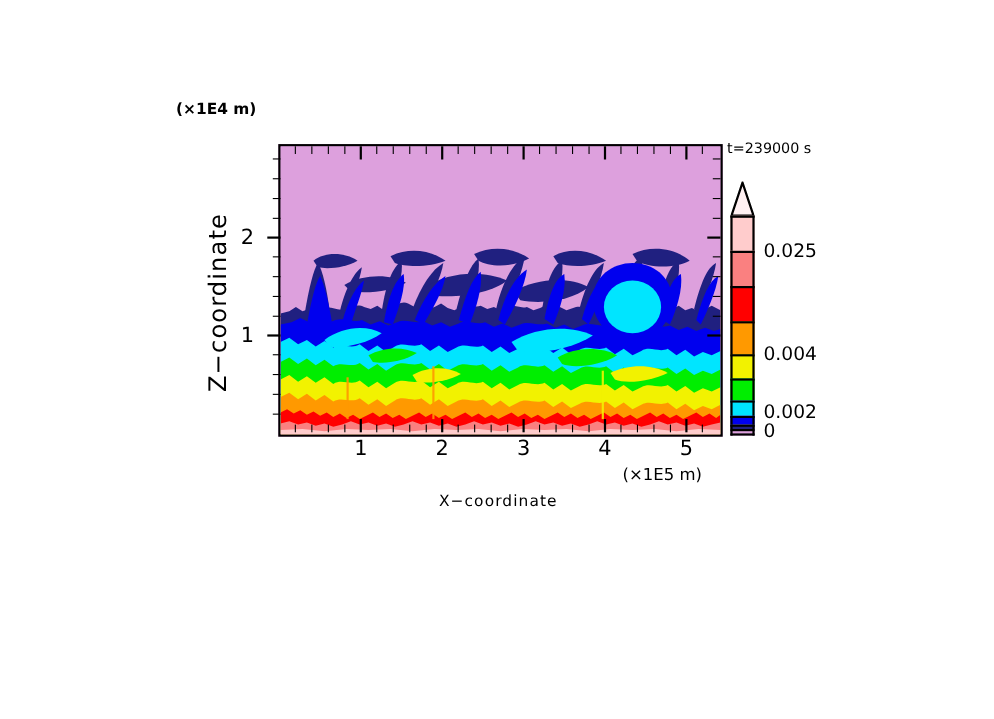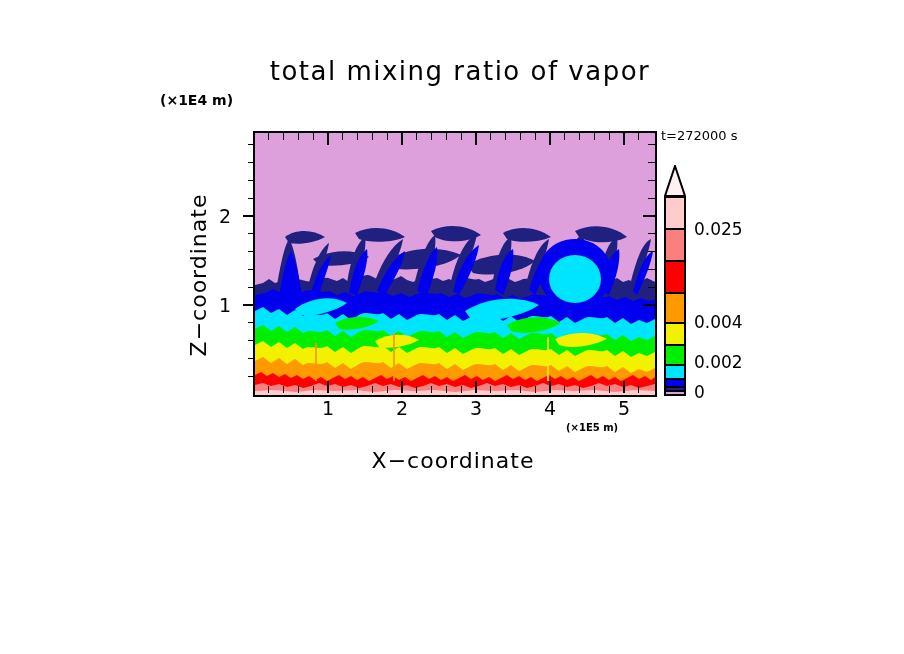--- a/index.html
+++ b/index.html
@@ -44,42 +44,42 @@
     top: 92px;
     font-size: 14px;
     font-weight: bold;
     letter-spacing: 0px;
     white-space: nowrap;
   }
   .unit-x {
     position: absolute;
     left: 566px;
     top: 422px;
-    font-size: 10px;
-    font-weight: bold;
+    font-size: 15px;
+    font-weight: normal;
     white-space: nowrap;
   }
 
   
   .timestamp {
     position: absolute;
     left: 661px;
     top: 128px;
     font-size: 13px;
     white-space: nowrap;
   }
 
   
   .axis-title-x {
     position: absolute;
     left: 253px;
     top: 448px;
     width: 400px;
     text-align: center;
-    font-size: 22px;
+    font-size: 14px;
     letter-spacing: 1px;
     white-space: nowrap;
   }
   .axis-title-y {
     position: absolute;
     left: 186px;
     top: 155px;
     width: 240px;
     height: 30px;
     font-size: 22px;
@@ -154,25 +154,24 @@
     left: 694px;
     font-size: 17px;
     white-space: nowrap;
   }
 </style>
 </head>
 <body>
 
 <div id="figure">
 
-  <div class="title">total mixing ratio of vapor</div>
 
   <div class="unit-y">(×1E4 m)</div>
 
-  <div class="timestamp">t=272000 s</div>
+  <div class="timestamp">t=239000 s</div>
 
   <div id="plot">
     <svg width="400" height="262" viewBox="0 0 400 262">
       <defs>
         <clipPath id="pclip">
             <rect x="0" y="0" width="400" height="262"></rect>
           </clipPath>
       </defs>
       <g clip-path="url(#pclip)">
 
@@ -458,16 +457,16 @@
     <div class="cbdiv" style="top:126px;"></div>
     <div class="cbdiv" style="top:148px;"></div>
     <div class="cbdiv" style="top:168px;"></div>
     <div class="cbdiv" style="top:182px;"></div>
     <div class="cbdiv" style="top:190px;"></div>
     <div class="cbdiv" style="top:194px;"></div>
   </div>
 
   <div class="cblabel" style="top:219px;">0.025</div>
   <div class="cblabel" style="top:312px;">0.004</div>
-  <div class="cblabel" style="top:352px;">0.002</div>
+  <div class="cblabel" style="top:365px;">0.002</div>
   <div class="cblabel" style="top:382px;">0</div>
 
 </div>
 
 </body></html>

